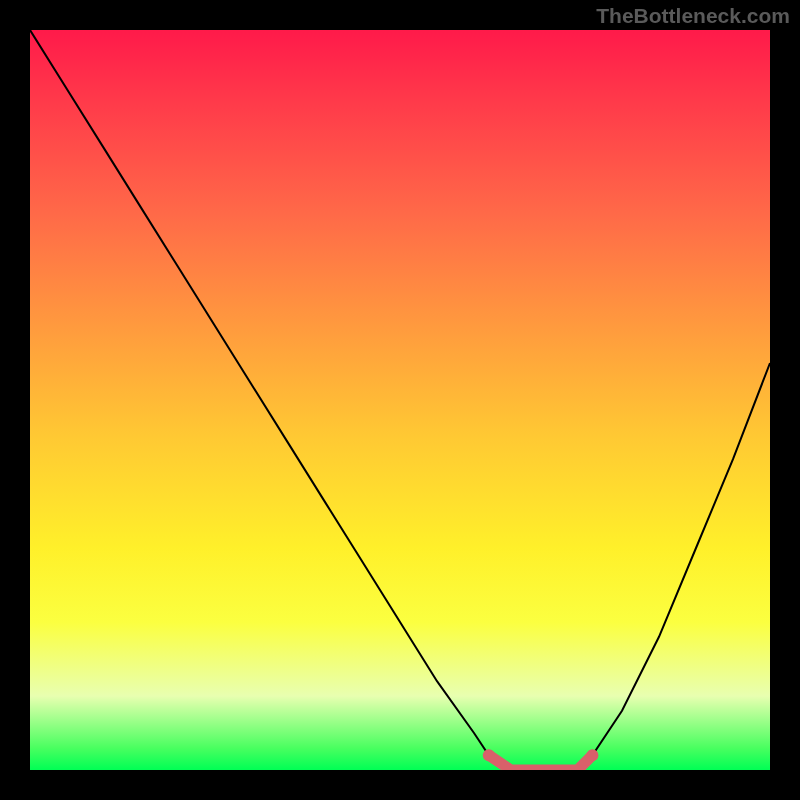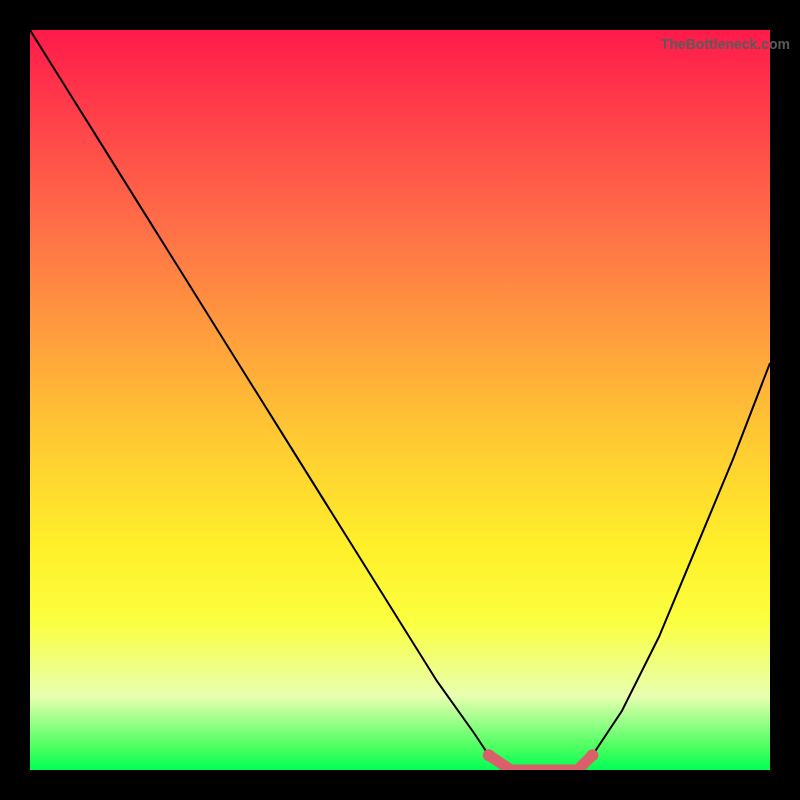--- a/index.html
+++ b/index.html
@@ -8,24 +8,23 @@
     height: 800px;
     background: #000;
     position: relative;
     font-family: Arial, sans-serif;
   }
   .watermark {
     position: absolute;
     top: 4px;
     right: 10px;
     color: #5a5a5a;
-    font-size: 14px;
+    font-size: 21px;
     font-weight: bold;
     z-index: 10;
-    margin-top: 32px;
   }
   .plot-area {
     position: absolute;
     left: 30px;
     top: 30px;
     width: 740px;
     height: 740px;
     overflow: hidden;
   }
   .gradient-bg {

